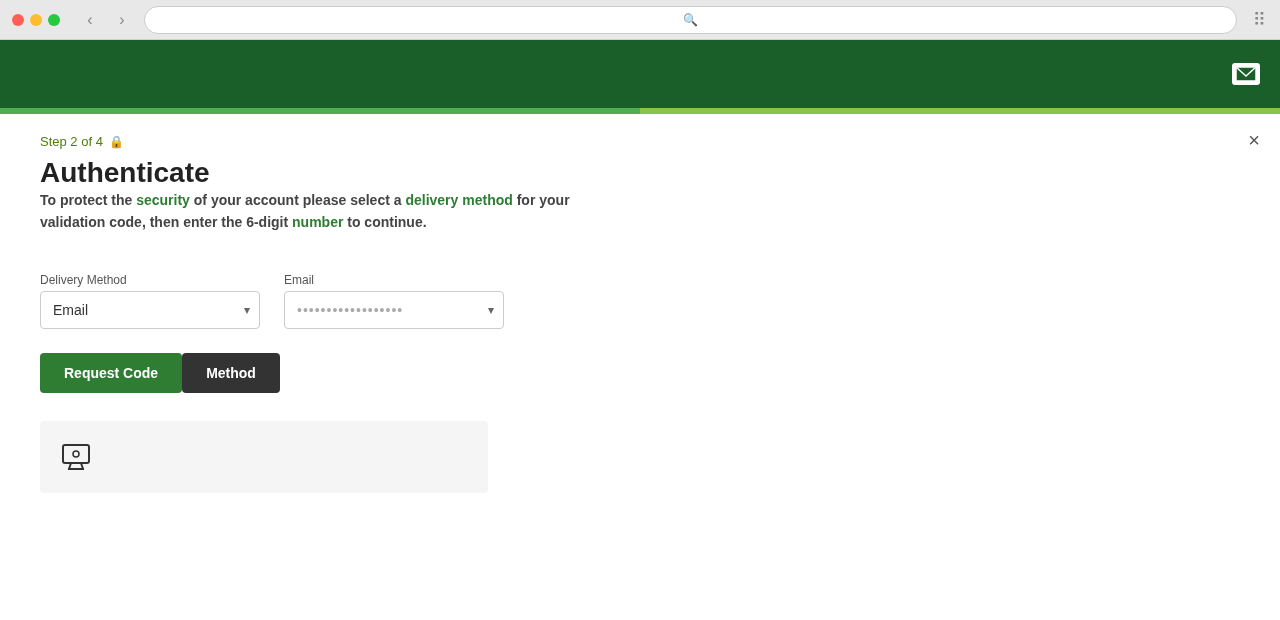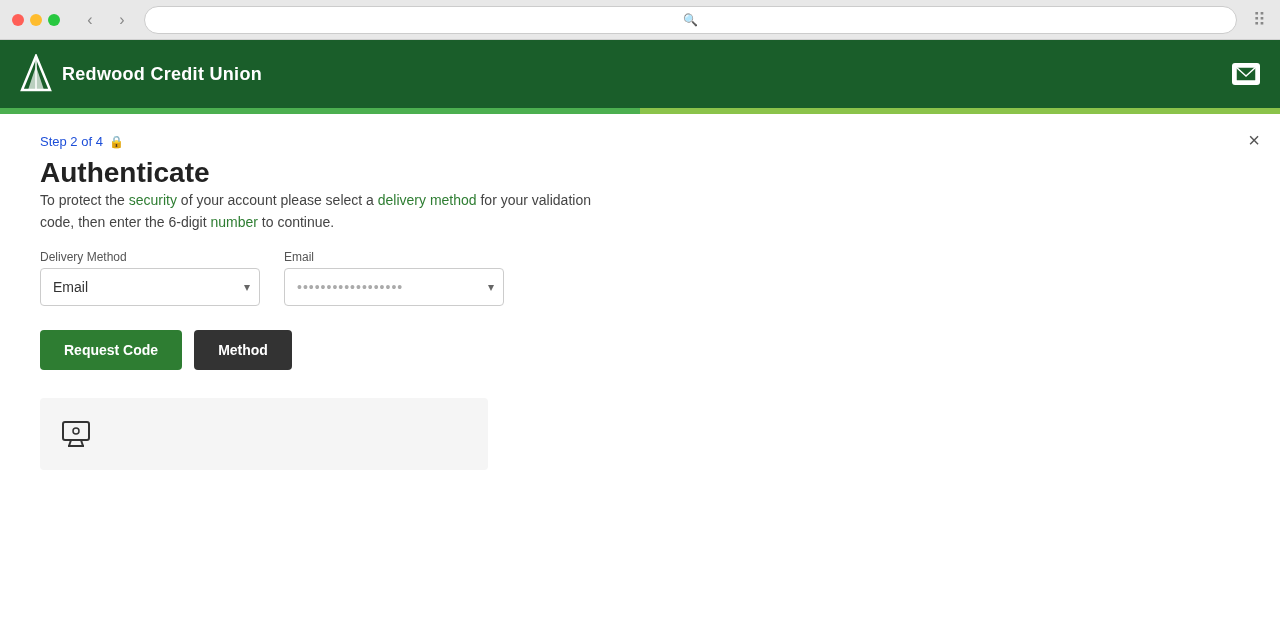--- a/index.html
+++ b/index.html
@@ -112,40 +112,41 @@
       background: none;
       border: none;
       font-size: 20px;
       color: #555;
       cursor: pointer;
       line-height: 1;
     }
 
     .step-indicator {
       font-size: 13px;
-      color: #1d4ed8;
+      color: #4d7c0f;
       margin-bottom: 8px;
       display: flex;
       align-items: center;
       gap: 6px;
     }
     .lock-icon { font-size: 12px; }
 
     .page-title {
       font-size: 28px;
       font-weight: 600;
       color: #222;
     }
 
     .description {
       font-size: 14px;
       color: #444;
       line-height: 1.6;
       max-width: 580px;
-      margin-bottom: 16px;
+      margin-bottom: 39px;
+      font-weight: bold;
     }
     .description a { color: #2e7d32; text-decoration: none; }
 
     .form-row {
       display: flex;
       gap: 24px;
       margin-bottom: 24px;
       align-items: flex-end;
     }
 
@@ -189,21 +190,20 @@
     }
 
     .email-select-wrapper .form-select {
       width: 220px;
       color: #aaa;
       letter-spacing: 1px;
     }
 
     .buttons-row {
       display: flex;
-      gap: 12px;
       margin-bottom: 28px;
     }
 
     .btn-request {
       background: #2e7d32;
       color: white;
       border: none;
       border-radius: 4px;
       padding: 12px 24px;
       font-size: 14px;
@@ -260,29 +260,20 @@
     <span class="search-icon-browser">🔍</span>
   </div>
   <div class="toolbar-right">
     <span class="toolbar-dots">⠿</span>
   </div>
 </div>
 
 <div class="browser-content">
 
   <div class="site-header">
-    <div class="logo-area">
-
-      <svg class="logo-icon" viewBox="0 0 32 40" fill="none" xmlns="http://www.w3.org/2000/svg">
-        <polygon points="16,2 30,36 2,36" fill="none" stroke="white" stroke-width="2.5"></polygon>
-        <polygon points="16,12 24,36 8,36" fill="white" opacity="0.7"></polygon>
-        <line x1="16" y1="2" x2="16" y2="36" stroke="white" stroke-width="1.5"></line>
-      </svg>
-      <span class="logo-text">Redwood Credit Union</span>
-    </div>
     <div class="header-right">
       <div class="message-icon">
         <svg width="22" height="16" viewBox="0 0 22 16" fill="none" xmlns="http://www.w3.org/2000/svg">
           <rect x="1" y="1" width="20" height="14" rx="1" fill="#1a5e2a" stroke="white" stroke-width="1.5"></rect>
           <polyline points="1,1 11,10 21,1" stroke="white" stroke-width="1.5" fill="none"></polyline>
         </svg>
       </div>
     </div>
   </div>
 

